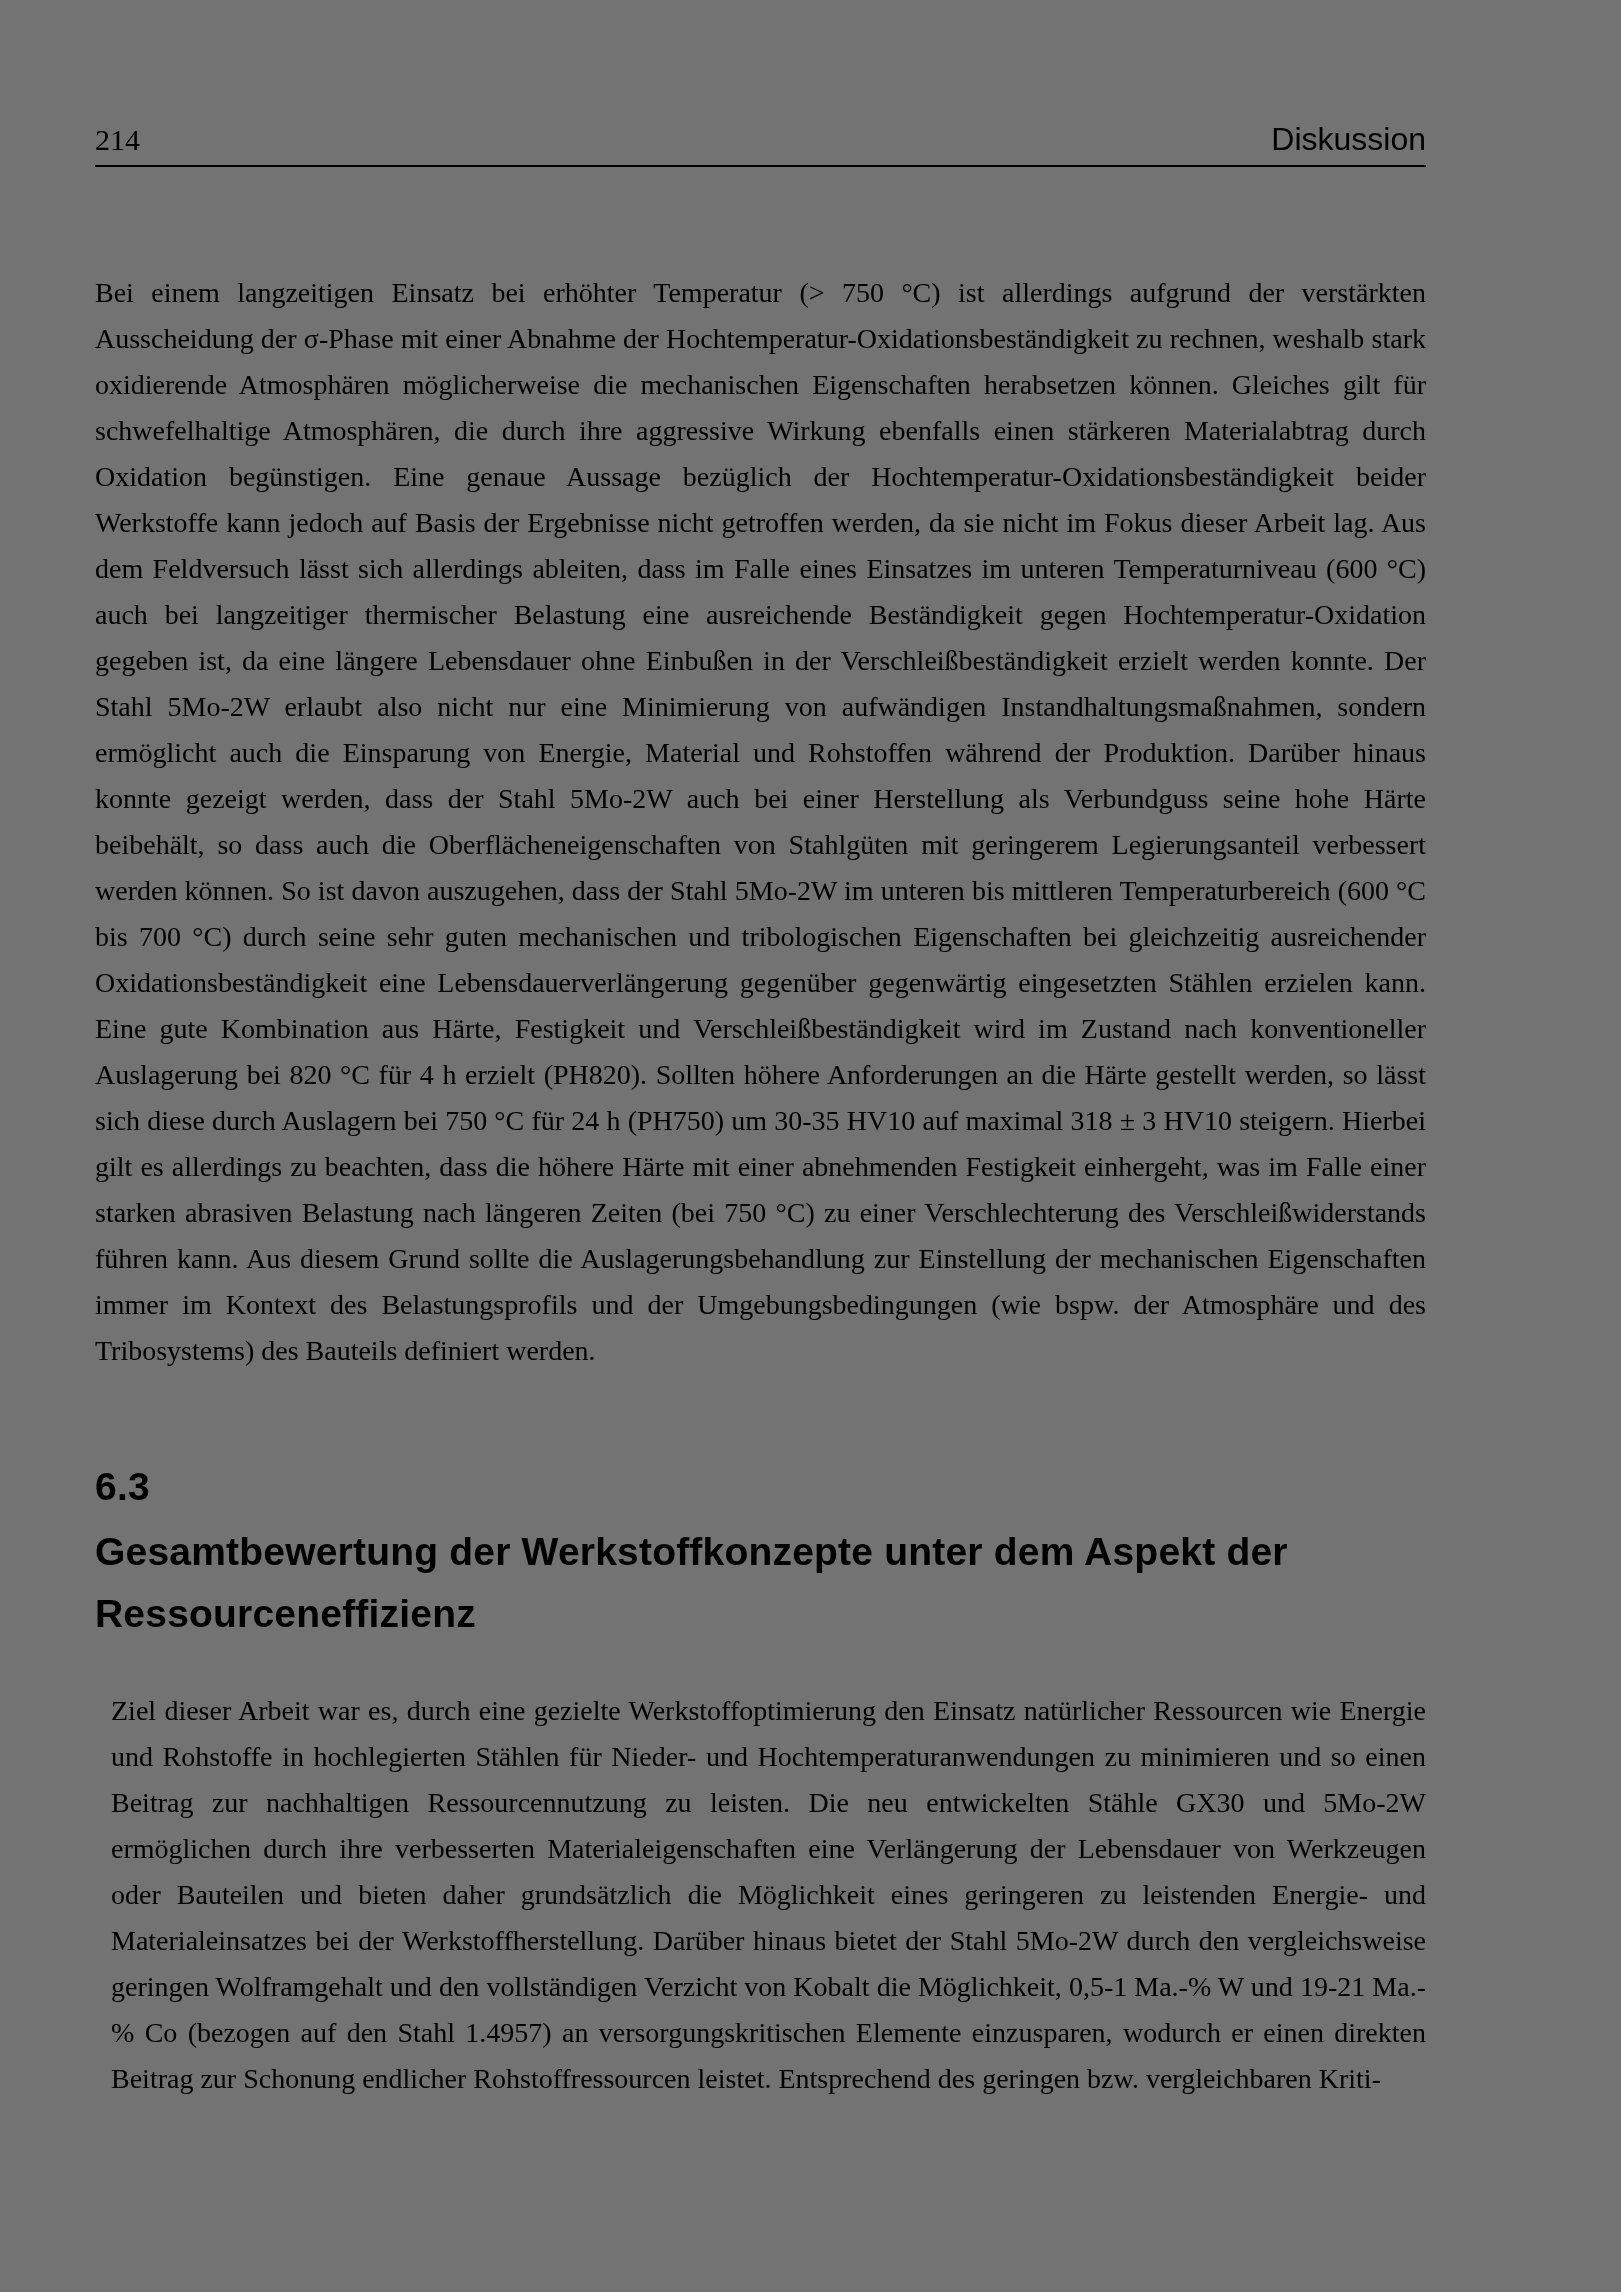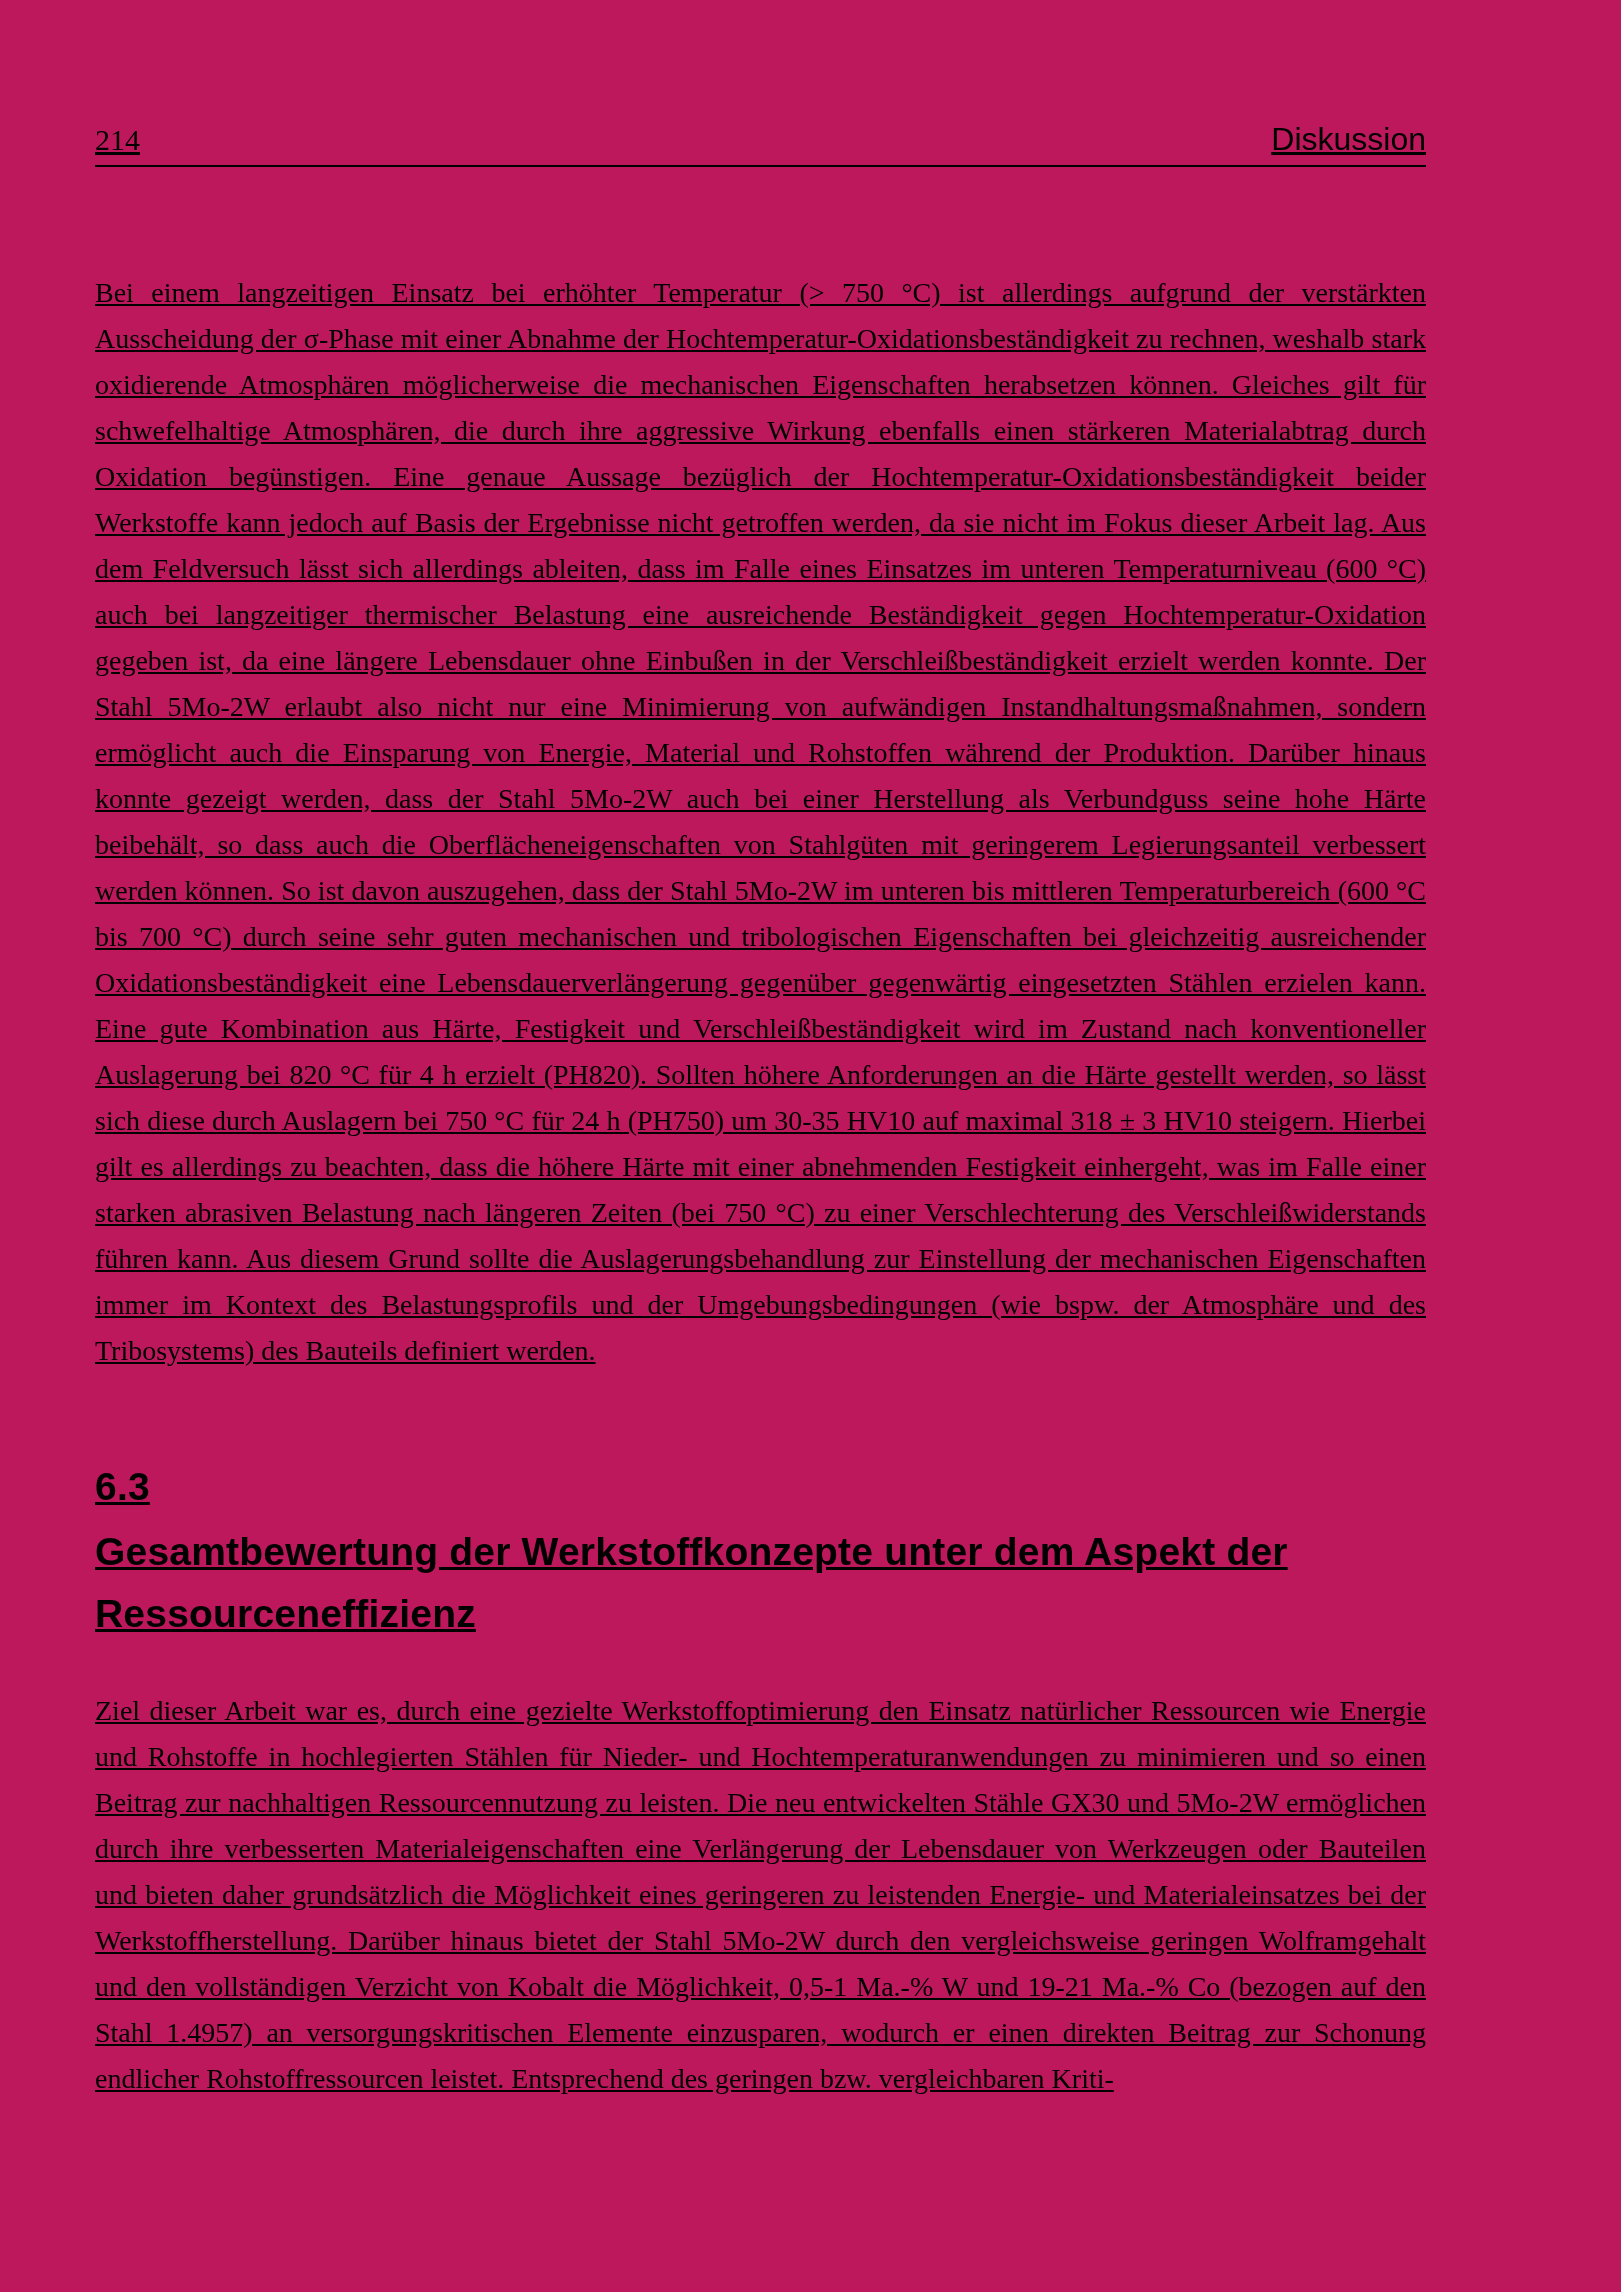--- a/index.html
+++ b/index.html
@@ -9,25 +9,24 @@
   }
   body {
     width: 1621px;
     height: 2293px;
     overflow: hidden;
   }
   .page {
     position: relative;
     width: 1621px;
     height: 2293px;
-    background: #be185d;
+    background: #737373;
     box-sizing: border-box;
     padding: 123px 195px 0 95px;
     color: #000000;
-    text-decoration: underline;
   }
   .page-header {
     display: flex;
     justify-content: space-between;
     align-items: baseline;
     border-bottom: 2px solid #000000;
     padding-bottom: 9.8px;
   }
   .page-number {
     font-family: "Liberation Serif", "DejaVu Serif", serif;
@@ -46,20 +45,21 @@
     text-align: justify;
     text-justify: inter-word;
     hyphens: none;
     margin: 0;
   }
   .paragraph-1 {
     margin-top: 103px;
   }
   .paragraph-2 {
     margin-top: 0;
+    margin-left: 16px;
   }
   .section-heading {
     display: flex;
     align-items: flex-start;
     font-family: "Liberation Sans", "DejaVu Sans", sans-serif;
     font-weight: bold;
     font-size: 39px;
     line-height: 62px;
     margin: 82px 0 43px 0;
     letter-spacing: 0.2px;

